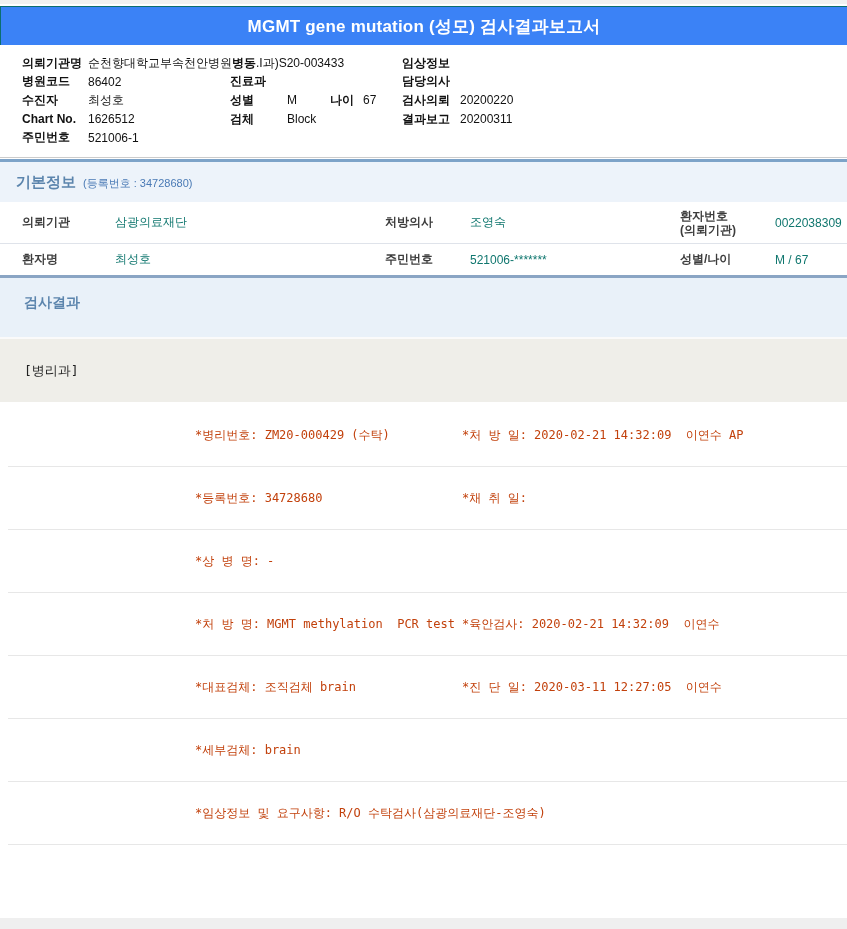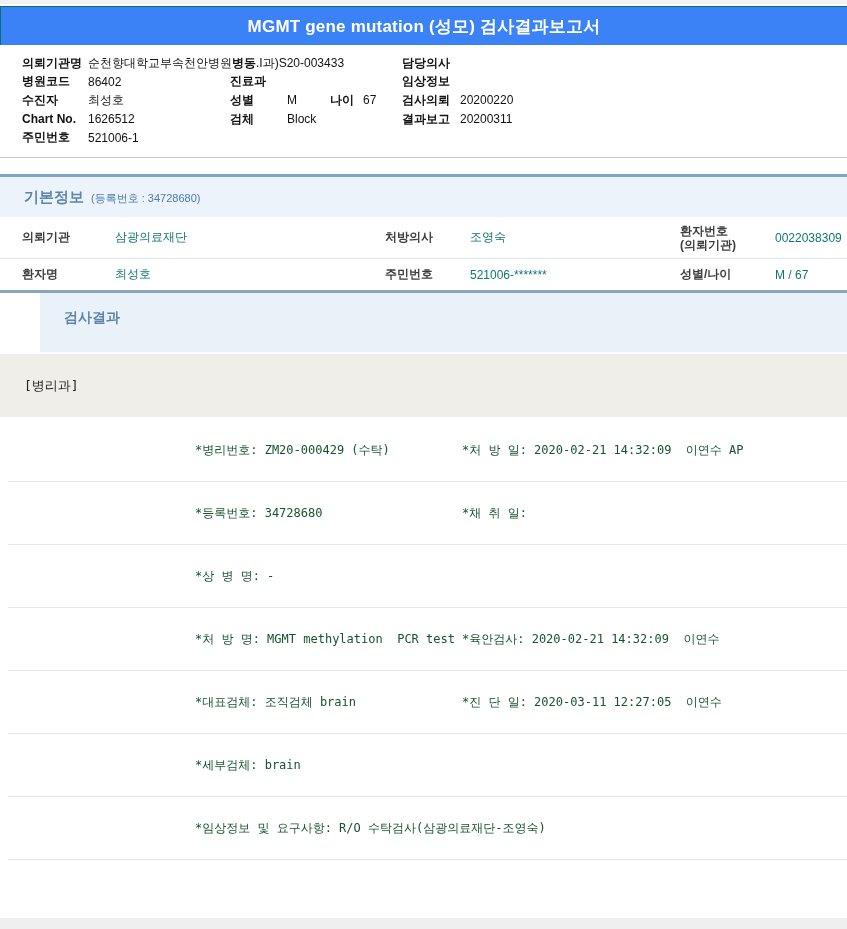--- a/index.html
+++ b/index.html
@@ -20,43 +20,43 @@
   .ph-col3 { flex:1; }
   .hline { height:18.6px; display:flex; align-items:center; white-space:nowrap; font-size:12px; }
   .hlabel { font-weight:bold; color:#111; flex:0 0 auto; }
   .w66 { width:66px; } .w57 { width:57px; } .w58 { width:58px; } .w43 { width:43px; } .w33 { width:33px; }
   .hvalue { color:#111; }
   .hbold { font-weight:bold; color:#111;text-align:center; }
 
   .hr-thin { border-top:1px solid #cccccc; margin-top:8px; }
 
   
-  .binfo-bar { margin-top:16px; border-top:3px solid #7da3c8; background:#edf3fa; height:43px;
-    display:flex; align-items:center; padding-left:24px; }
+  .binfo-bar { margin-top:1px; border-top:3px solid #7da3c8; background:#edf3fa; height:43px;
+    display:flex; align-items:center; padding-left:16px; }
   .binfo-bar .h2 { font-size:15px; font-weight:bold; color:#5c85ad; }
   .binfo-bar .reg { font-size:11px; color:#4a7ab5; margin-left:7px; position:relative; top:1px; }
 
   .btable { border-bottom:3px solid #8aa5c4; }
   .brow { display:flex; align-items:center; padding-left:22px; font-size:12px; }
   .brow1 { min-height:42px; border-bottom:1px solid #dfe3ea; }
   .brow2 { min-height:31px; }
   .bl { font-weight:bold; color:#3c3c3c; }
   .bv { color:#0f766e; }
   .c1l { width:93px; } .c1v { width:270px; } .c2l { width:85px; } .c2v { width:210px; } .c3l { width:95px; } .c3v { flex:1; }
   .stack { line-height:14px; }
 
   
-  .results-bar { background:#e9f1f9; height:61px; padding:15px 0 0 24px; border-bottom:2px solid #fafafa;margin-left:40px; }
+  .results-bar { background:#e9f1f9; height:61px; padding:15px 0 0 24px; border-bottom:2px solid #fafafa; }
   .results-bar .h2 { font-size:14px; font-weight:bold; color:#5c85ad; }
   .dept-bar { background:#efeee9; height:63px; display:flex; align-items:center; padding-left:24px;
     font-size:13px; color:#222; font-family:"DejaVu Sans Mono","Liberation Mono",monospace; }
 
   .detail { margin-top:2px; }
   .detail-row { position:relative; height:63px; display:flex; align-items:center;
-    font-family:"DejaVu Sans Mono","Liberation Mono",monospace; font-size:12px; color:#14532d; }
+    font-family:"DejaVu Sans Mono","Liberation Mono",monospace; font-size:12px; color:#c2410c; }
   .detail-row::after { content:""; position:absolute; left:8px; right:0; bottom:0; height:1px; background:#e7e7e7; }
   .d-left { flex:0 0 auto; min-width:267px; margin-left:195px; white-space:pre; }
   .d-right { flex:1; white-space:pre; }
 
   .footer-bar { position:absolute; left:0; bottom:0; width:847px; height:11px; background:#efefef; }
 </style>
 </head>
 <body>
 
 <div class="page">
@@ -107,25 +107,25 @@
       </div>
       <div class="hline">
         <span class="hlabel w57">검체</span>
         <span class="hvalue">Block</span>
       </div>
       <div class="hline"></div>
     </div>
 
     <div class="ph-col3">
       <div class="hline">
+        <span class="hlabel w58">임상정보</span>
+        <span class="hvalue"></span>
+      </div>
+      <div class="hline">
         <span class="hlabel w58">담당의사</span>
-        <span class="hvalue"></span>
-      </div>
-      <div class="hline">
-        <span class="hlabel w58">임상정보</span>
         <span class="hvalue"></span>
       </div>
       <div class="hline">
         <span class="hlabel w58">검사의뢰</span>
         <span class="hvalue">20200220</span>
       </div>
       <div class="hline">
         <span class="hlabel w58">결과보고</span>
         <span class="hvalue">20200311</span>
       </div>

